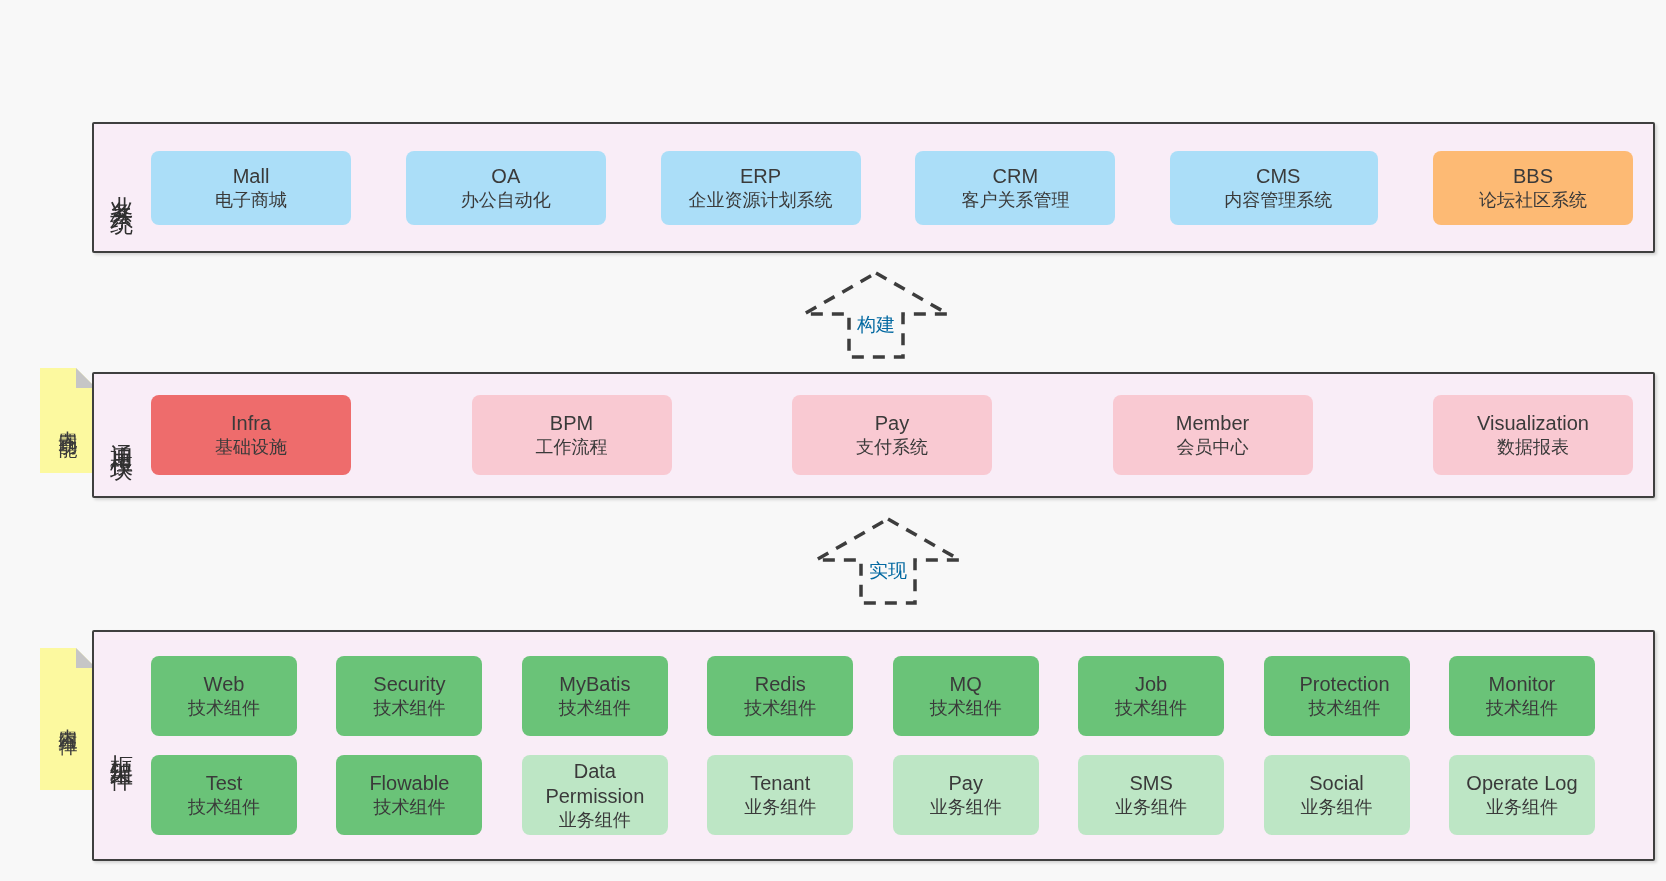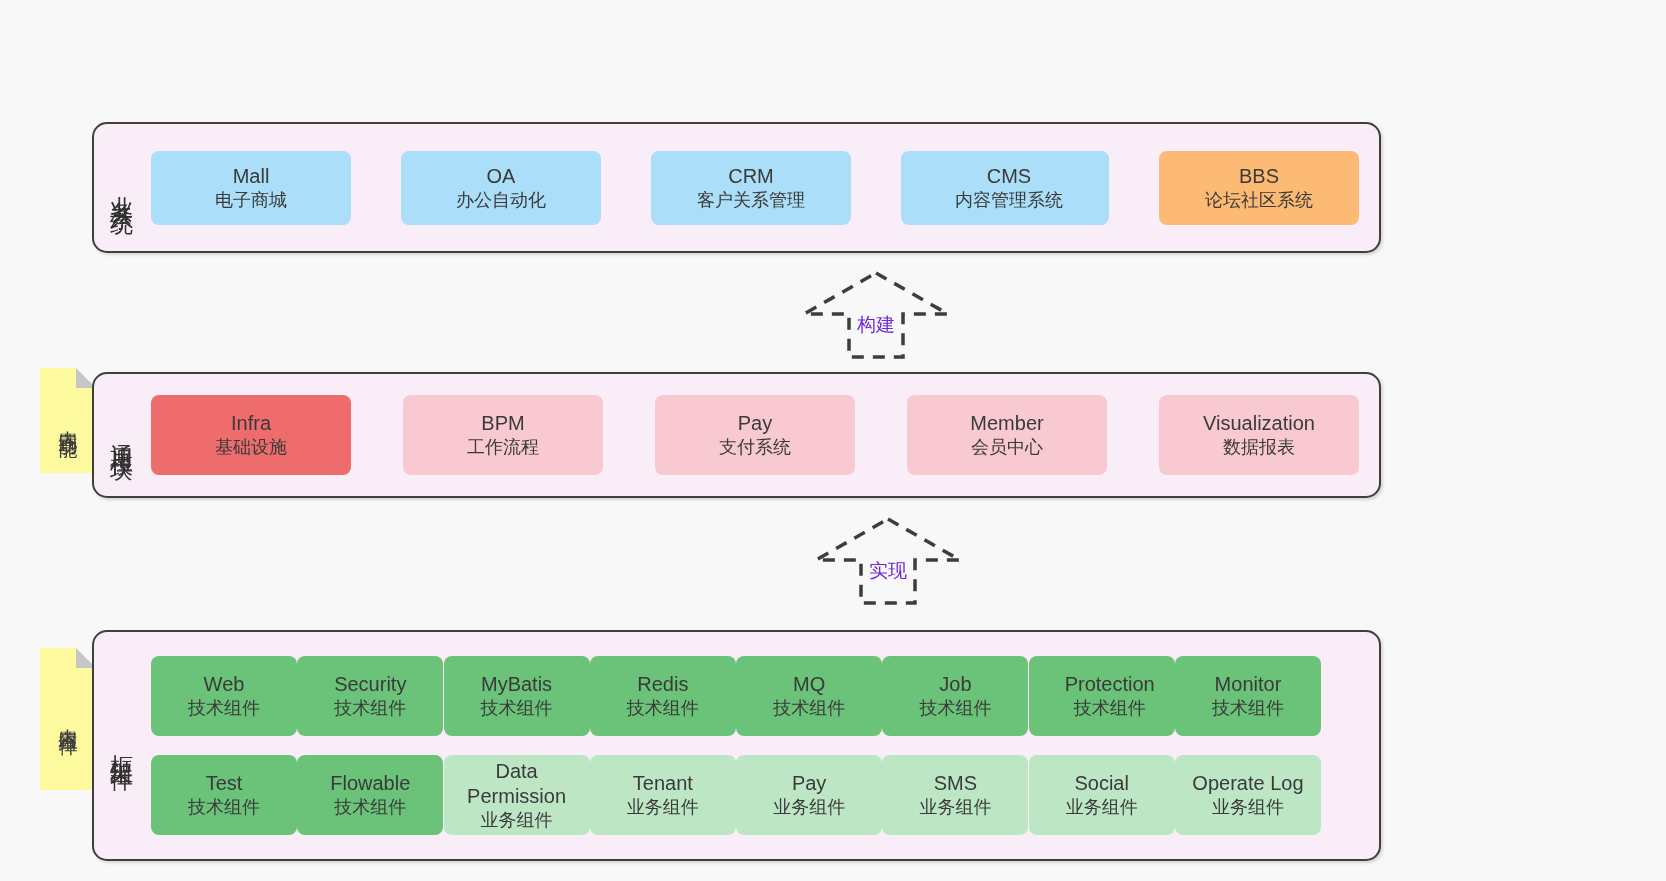--- a/index.html
+++ b/index.html
@@ -4,24 +4,24 @@
 <style>
   html,body{margin:0;padding:0;}
   body{
     width:1666px;height:881px;position:relative;overflow:hidden;
     background:var(--page_bg,#f8f8f8);
     font-family:"Liberation Sans","DejaVu Sans",sans-serif;
     color:#3a3a3a;
   }
   
   .panel{
-    position:absolute;left:92px;width:1289px;box-sizing:border-box;
+    position:absolute;left:92px;width:1563px;box-sizing:border-box;
     background:var(--panel_bg,#f9edf7);
     border:2px solid var(--border,#3f3f3f);
-    border-radius:15px;
+    border-radius:2px;
     box-shadow:2px 2px 3px rgba(0,0,0,0.14);
     display:flex;align-items:center;
     z-index:2;
   }
   #panel-business{top:122px;height:131px;}
   #panel-modules{top:372px;height:126px;}
   #panel-framework{top:630px;height:231px;}
   .side-label{
     flex:none;margin-left:13px;
     writing-mode:vertical-rl;text-orientation:upright;
@@ -60,21 +60,21 @@
   .tab-label{
     writing-mode:vertical-rl;text-orientation:upright;
     font-size:19px;letter-spacing:3px;color:#3a3a3a;
   }
   
   .arrow{position:absolute;width:150px;height:90px;z-index:0;}
   .arrow svg{display:block;width:150px;height:90px;}
   .arrow-label{
     position:absolute;left:50%;top:46%;transform:translateX(-50%);
     background:var(--page_bg,#f8f8f8);
-    font-size:19px;color:#6d28d9;padding:1px 3px;white-space:nowrap;
+    font-size:19px;color:#0369a1;padding:1px 3px;white-space:nowrap;
   }
   #arrow-build{left:801px;top:270px;}
   #arrow-implement{left:813px;top:516px;}
 </style>
 </head>
 <body>
 
 <div class="sticky-tab" id="tab-modules">
   <span class="fold"></span>
   <span class="tab-label">内置功能</span>
@@ -87,20 +87,24 @@
 <div class="panel" id="panel-business">
   <div class="side-label">业务系统</div>
   <div class="boxes">
     <div class="box" style="background: rgb(171, 222, 248);">
       <div class="box-name">Mall</div>
       <div class="box-desc">电子商城</div>
     </div>
     <div class="box" style="background: rgb(171, 222, 248);">
       <div class="box-name">OA</div>
       <div class="box-desc">办公自动化</div>
+    </div>
+    <div class="box" style="background: rgb(171, 222, 248);">
+      <div class="box-name">ERP</div>
+      <div class="box-desc">企业资源计划系统</div>
     </div>
     <div class="box" style="background: rgb(171, 222, 248);">
       <div class="box-name">CRM</div>
       <div class="box-desc">客户关系管理</div>
     </div>
     <div class="box" style="background: rgb(171, 222, 248); padding-left: 8px;">
       <div class="box-name">CMS</div>
       <div class="box-desc">内容管理系统</div>
     </div>
     <div class="box" style="background: #fdba74;">

